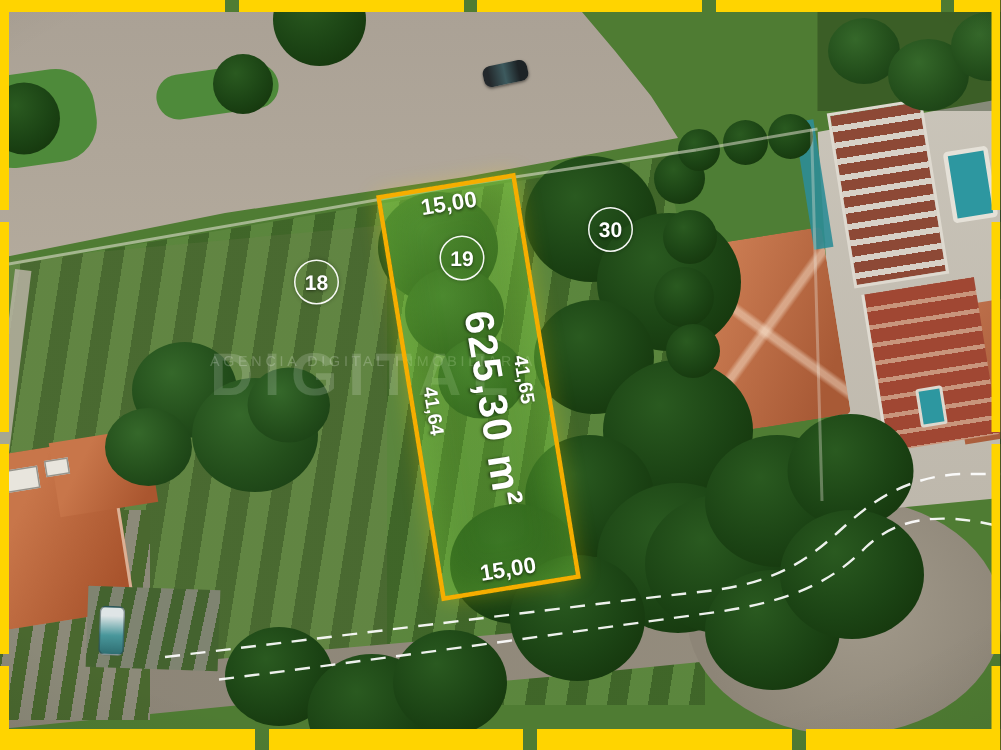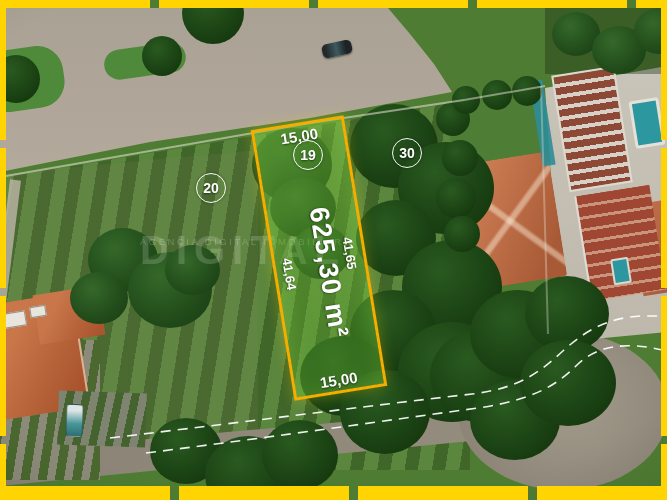--- a/index.html
+++ b/index.html
@@ -111,21 +111,21 @@
   .m-left{left:12px;top:54%;transform:translate(-50%,-50%) rotate(90deg);font-size:13px;}
   .m-right{left:calc(100% - 13px);top:50%;transform:translate(-50%,-50%) rotate(90deg);font-size:13px;}
   .m-area{left:58%;top:56%;transform:translate(-50%,-50%) rotate(90deg);
     font-size:27px;letter-spacing:1px;}
   .badge{width:30px;height:30px;border-radius:50%;
     border:1.5px solid rgba(255,255,255,.95);
     color:var(--annotation-text,#fff);font-size:14px;font-weight:bold;
     display:flex;align-items:center;justify-content:center;
     text-shadow:0 1px 2px rgba(0,0,0,.5);box-shadow:0 0 3px rgba(0,0,0,.3);}
   .badge-18{left:196px;top:173px;}
-  .badge-19{left:293px;top:140px;}
+  .badge-19{left:293px;top:157px;}
   .badge-20{left:392px;top:138px;}
 
   
   .frame{background:none;}
   .frame-top{left:0;top:0;width:667px;height:8px;
     background:repeating-linear-gradient(90deg,var(--frame-yellow,#ffd400) 0 150px,transparent 150px 159px);}
   .frame-bottom{left:0;top:486px;width:667px;height:14px;
     background:repeating-linear-gradient(90deg,var(--frame-yellow,#ffd400) 0 170px,transparent 170px 179px);}
   .frame-left{left:0;top:0;width:6px;height:500px;
     background:repeating-linear-gradient(180deg,var(--frame-yellow,#ffd400) 0 140px,transparent 140px 148px);}
@@ -223,21 +223,21 @@
 
   <div class="lot">
     <span class="mlabel m-front">15,00</span>
     <span class="mlabel m-back">15,00</span>
     <span class="mlabel m-left">41,64</span>
     <span class="mlabel m-right">41,65</span>
     <span class="mlabel m-area">625,30 m²</span>
   </div>
 
   <div class="badge badge-18">
-    <span style="position:static">20</span>
+    <span style="position:static">18</span>
   </div>
   <div class="badge badge-19">
     <span style="position:static">19</span>
   </div>
   <div class="badge badge-20">
     <span style="position:static">30</span>
   </div>
 
   <div class="frame frame-top"></div>
   <div class="frame frame-bottom"></div>

